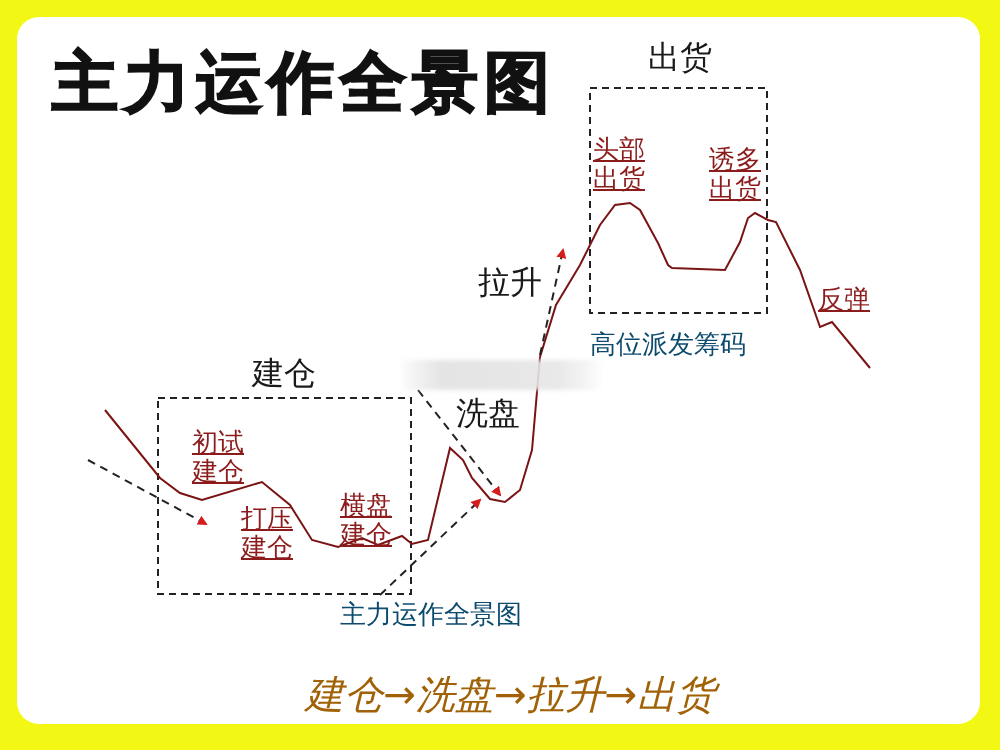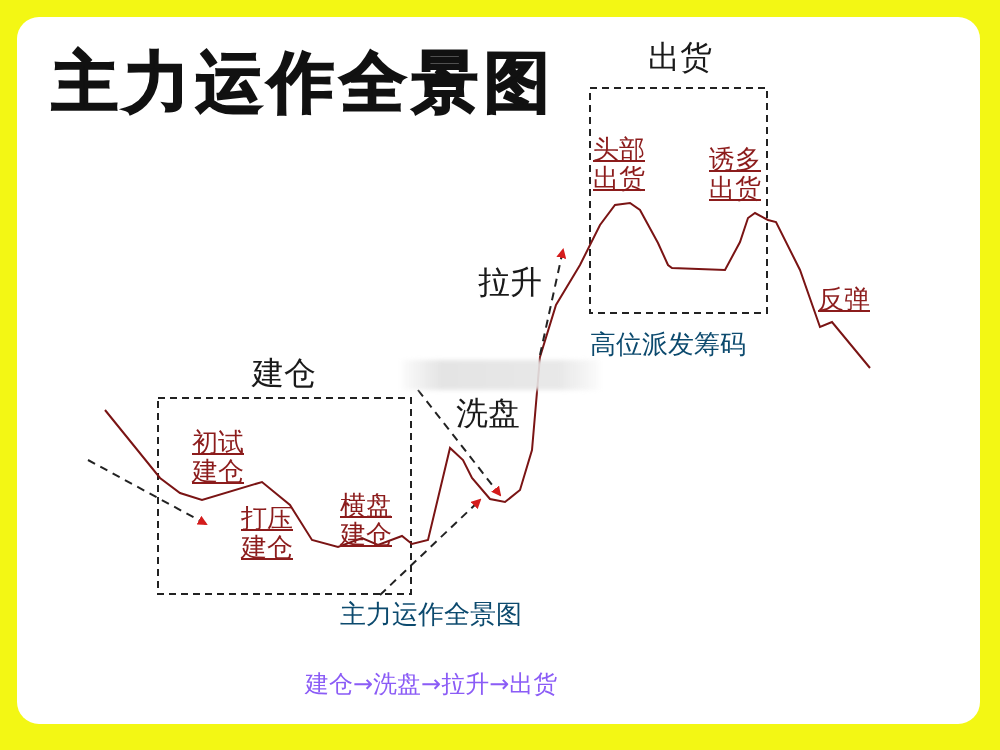--- a/index.html
+++ b/index.html
@@ -3,21 +3,21 @@
 <meta charset="utf-8">
 <style>
   html, body { margin:0; padding:0; }
   body { width:1000px; height:750px; background:#f3f714; position:relative; overflow:hidden; font-family:"DejaVu Sans", sans-serif; }
   .card { position:absolute; left:17px; top:17px; width:963px; height:707px; background:#ffffff; border-radius:22px; }
   .title { position:absolute; left:52px; top:50px; font-family:Liberation Serif, serif; font-weight:900; font-size:66px; letter-spacing:6px; color:#111; line-height:1; -webkit-text-stroke:2px #111; }
   .lbl { position:absolute; line-height:1.12; white-space:nowrap; }
   .black { color:#1a1a1a; font-size:32px; }
   .red { color:#8c1c1c; font-size:26px;text-decoration:underline; }
   .redbig { color:#0c4a6e; font-size:26px; }
-  .flow { position:absolute; left:305px; top:668px; font-size:24px; color:#8b5cf6; white-space:nowrap; }
+  .flow { position:absolute; left:305px; top:668px; font-size:39px; color:#a16207; white-space:nowrap;font-style:italic; }
   .diagram { position:absolute; left:0; top:0; }
   .blurbar { position:absolute; left:402px; top:360px; width:198px; height:30px; background:linear-gradient(90deg, rgba(235,235,235,0.2), rgba(225,225,225,0.9) 20%, rgba(230,230,230,0.9) 80%, rgba(240,240,240,0.2)); filter:blur(2px); }
 </style>
 </head>
 <body>
 
 <div class="card"></div>
 
 <div class="title">主力运作全景图</div>
 

